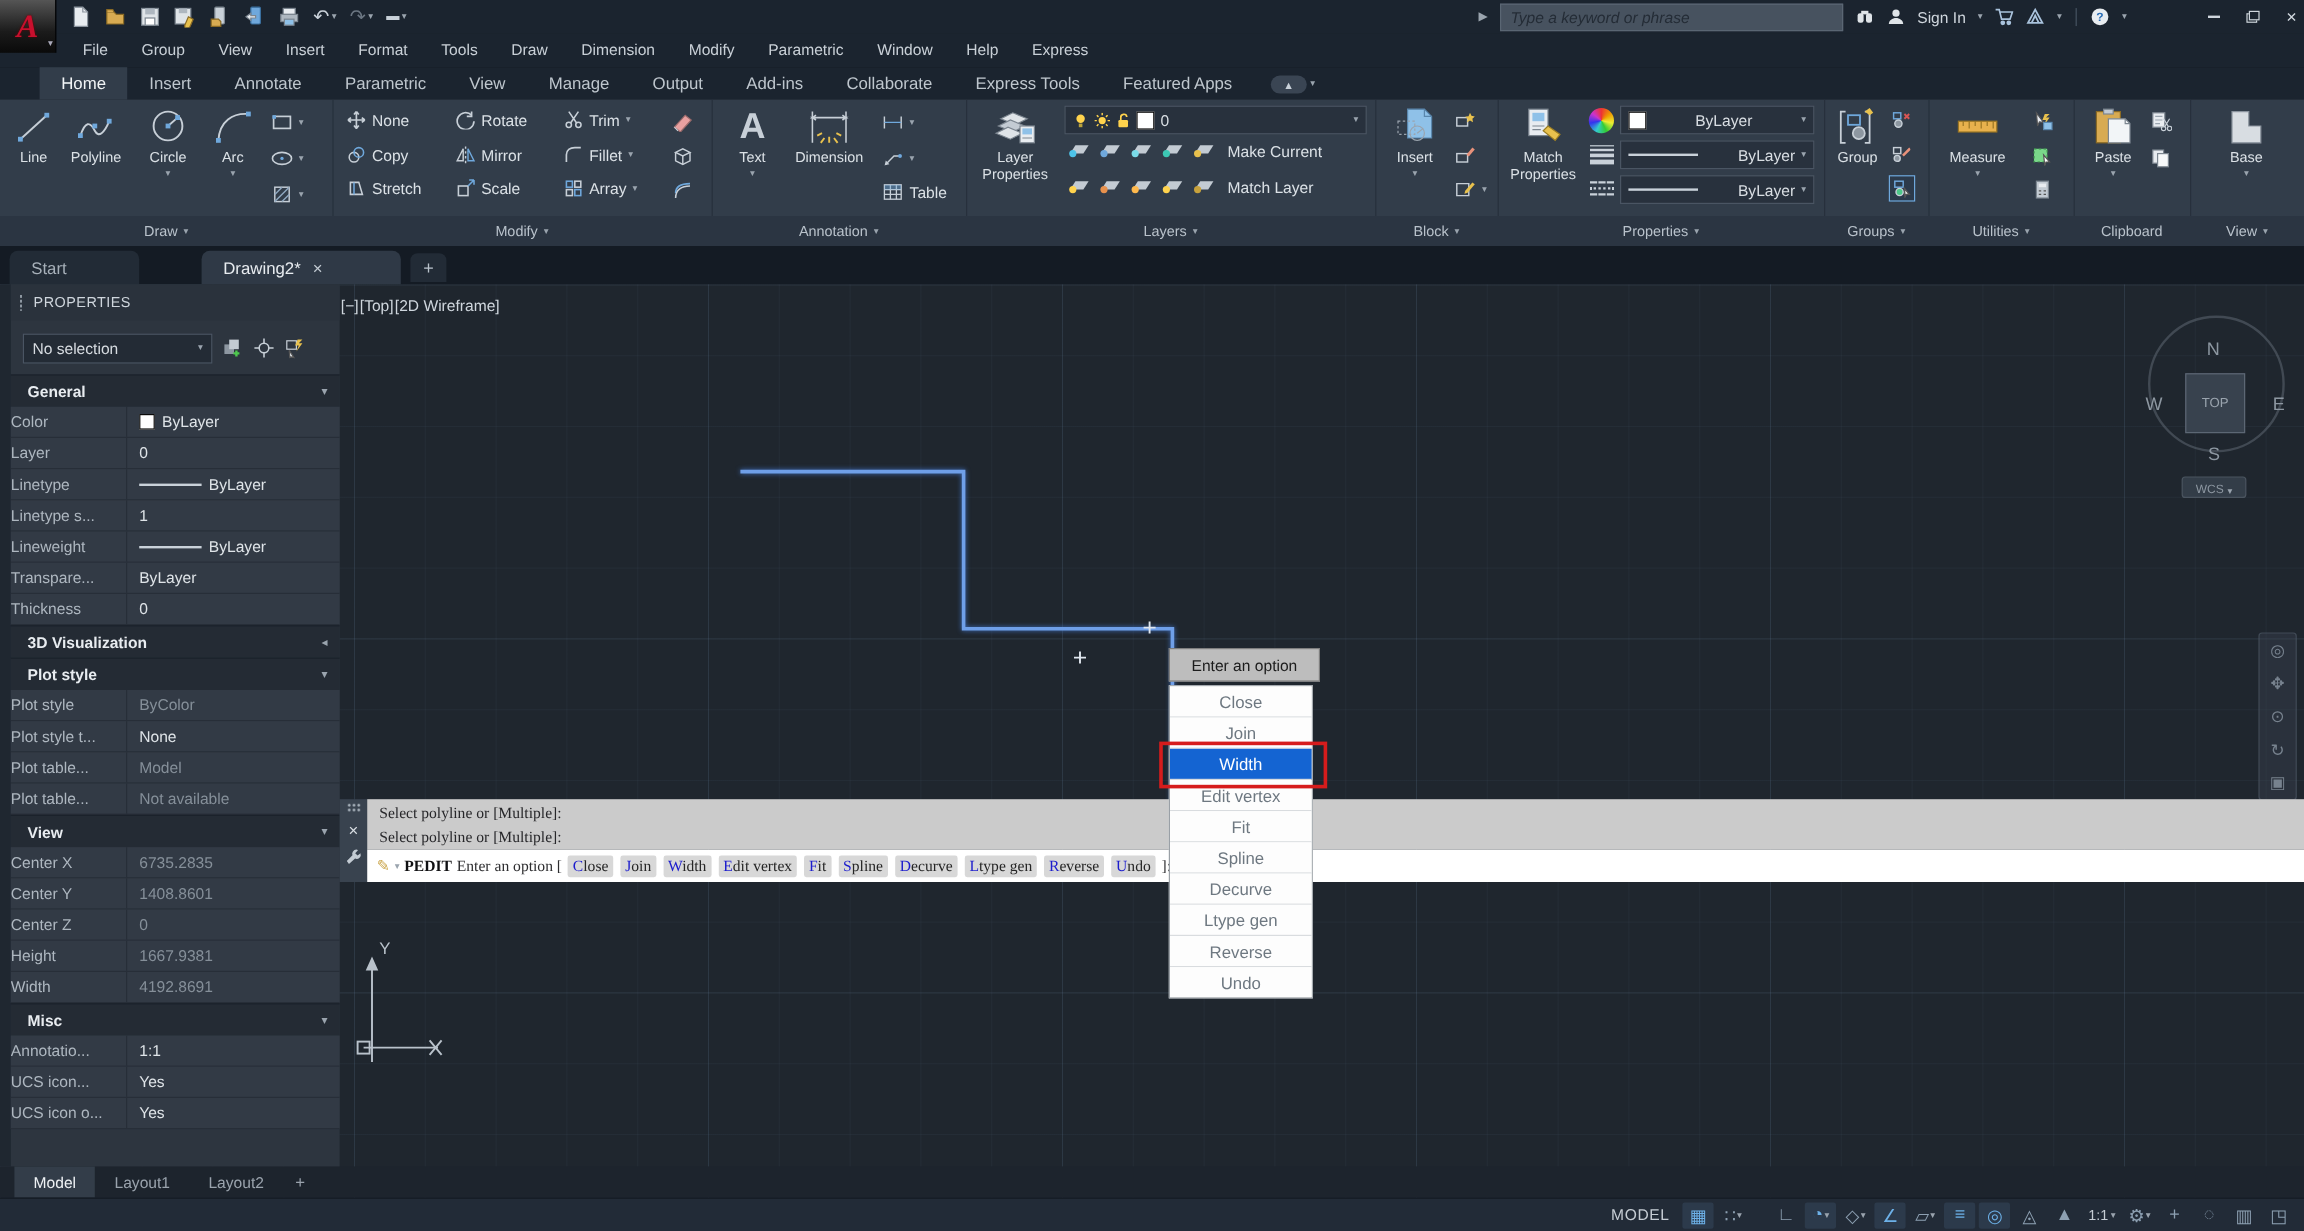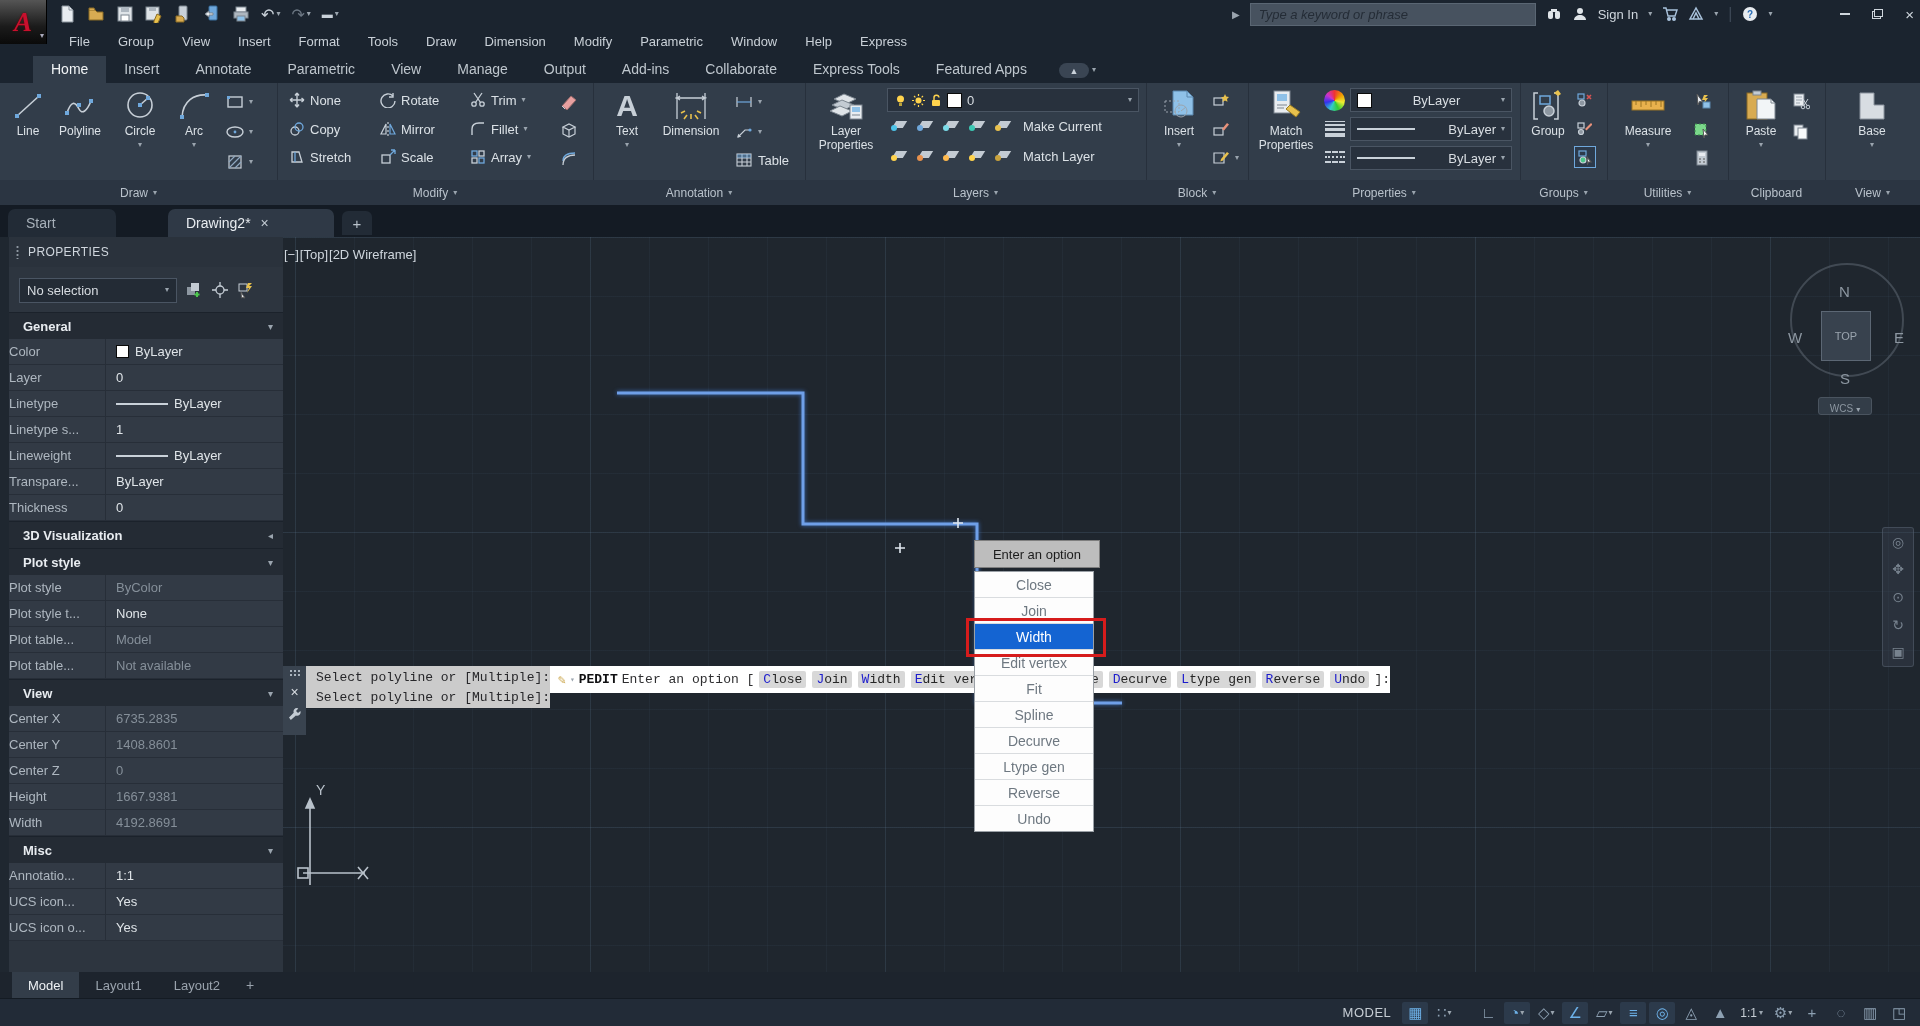--- a/index.html
+++ b/index.html
@@ -123,21 +123,21 @@
   .prow{height:26px;display:flex;align-items:center;background:#323a45;border-bottom:1px solid #272e38;box-sizing:border-box}
   .prow .pl{width:96px;color:#aeb7c0;white-space:nowrap;overflow:hidden}
   .prow .pv{flex:1;display:flex;align-items:center;gap:6px;color:#dfe4e8;padding-left:10px;border-left:1px solid #272e38;height:100%}
   .prow .pv.ro{color:#858f99}
   .pv .lt{display:inline-block;width:52px;border-top:2px solid #c9d1d9}
   
   .cmd{position:absolute;left:283px;top:666px;width:1637px;height:69px;z-index:25;display:flex}
   .cmd-rail{width:23px;background:#39434f;display:flex;flex-direction:column;align-items:center;padding-top:3px;box-sizing:border-box;gap:8px}
   .cmd-rail .dots{width:12px;height:8px;background-image:radial-gradient(circle,#aab4be 1px,transparent 1.2px);background-size:4px 4px}
   .cmd-rail .x{color:#d8dde2;font-size:14px;line-height:1}
-  .cmd-body{flex:1;display:flex;flex-direction:row;font-family:Liberation Mono, monospace;font-size:13px}
+  .cmd-body{flex:1;display:flex;flex-direction:column;font-family:Liberation Serif, serif;font-size:13px}
   .cmd-hist{height:42px;background:#cbcbcb;color:#27272a;padding:2px 0 0 10px;box-sizing:border-box;line-height:20px}
   .cmd-active{height:27px;background:#ffffff;color:#2e2e30;display:flex;align-items:center;padding-left:8px;gap:4px}
   .chip{background:#d8d8d8;border-radius:2px;padding:1px 4px;margin:0 1px;display:inline-block}
   .chip .k{color:#1c1ccd}
   .chip .r{color:#262626}
   .pedit{font-weight:bold;color:#101012}
   
   .laytabs{position:absolute;left:0;top:972px;width:1920px;height:26px;background:#1d242d;display:flex;align-items:stretch;padding-left:12px}
   .ltab{display:flex;align-items:center;padding:0 16px;font-size:13px;color:#9aa3ad}
   .ltab.active{background:#333d49;color:#eef1f4}

